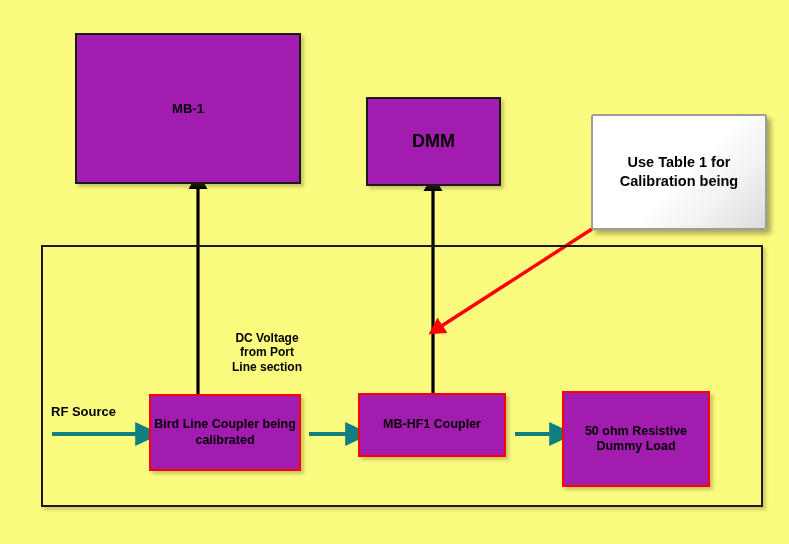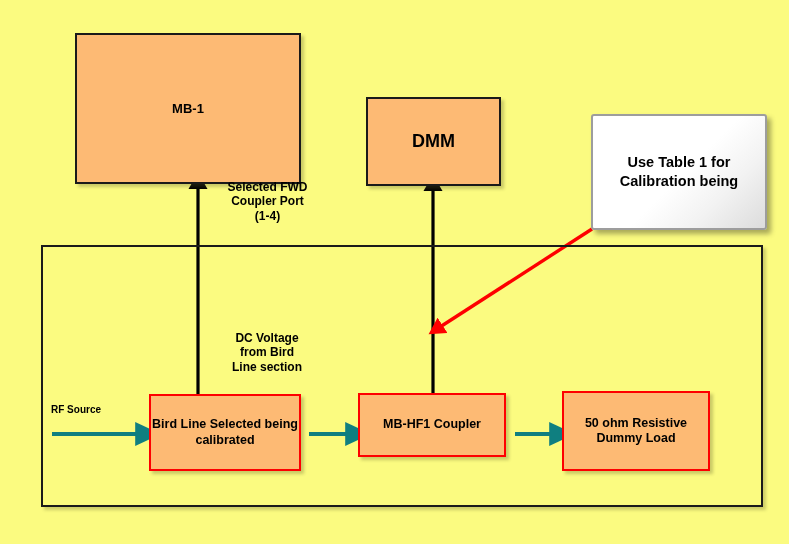--- a/index.html
+++ b/index.html
@@ -18,21 +18,21 @@
   }
 
   
   .box {
     position: absolute;
     box-sizing: border-box;
     display: flex;
     align-items: center;
     justify-content: center;
     text-align: center;
-    background: #fdba74;
+    background: #a21caf;
     color: #000000;
     font-weight: bold;
     line-height: 1.22;
   }
   .box-black {
     border: 2px solid #1a1a1a;
     box-shadow: 3px 3px 3px rgba(90,90,40,0.30);
   }
   .box-red {
     border: 2px solid #fe0000;
@@ -126,39 +126,36 @@
 
   <div class="callout" style="left:591px; top:114px; width:176px; height:116px; font-size:14.5px;">
     <div>
       <div>Use Table 1 for</div>
       <div>Calibration being</div>
     </div>
   </div>
 
   <div class="box box-red" style="left:149px; top:394px; width:152px; height:77px; font-size:12.5px;">
     <span>Bird Line
-Selected being
+Coupler being
 calibrated</span>
   </div>
 
   <div class="box box-red" style="left:358px; top:393px; width:148px; height:64px; font-size:12.5px;text-align:center;">
     <span>MB-HF1
 Coupler</span>
   </div>
 
-  <div class="box box-red" style="left:562px; top:391px; width:148px; height:80px; font-size:12.5px;">
+  <div class="box box-red" style="left:562px; top:391px; width:148px; height:96px; font-size:12.5px;">
     <span>50 ohm
 Resistive
 Dummy Load</span>
   </div>
 
-  <div class="label left" style="left:51px; top:404px; font-size:10px;">RF Source</div>
+  <div class="label left" style="left:51px; top:404px; font-size:13px;">RF Source</div>
 
-  <div class="label" style="left:205px; top:180px; width:125px; font-size:12px; text-align:center;">Selected FWD
-Coupler Port
-(1-4)</div>
 
   <div class="label" style="left:207px; top:331px; width:120px; font-size:12px; text-align:center;">DC Voltage
-from Bird
+from Port
 Line section</div>
 
 
 </div>
 
 </body></html>

